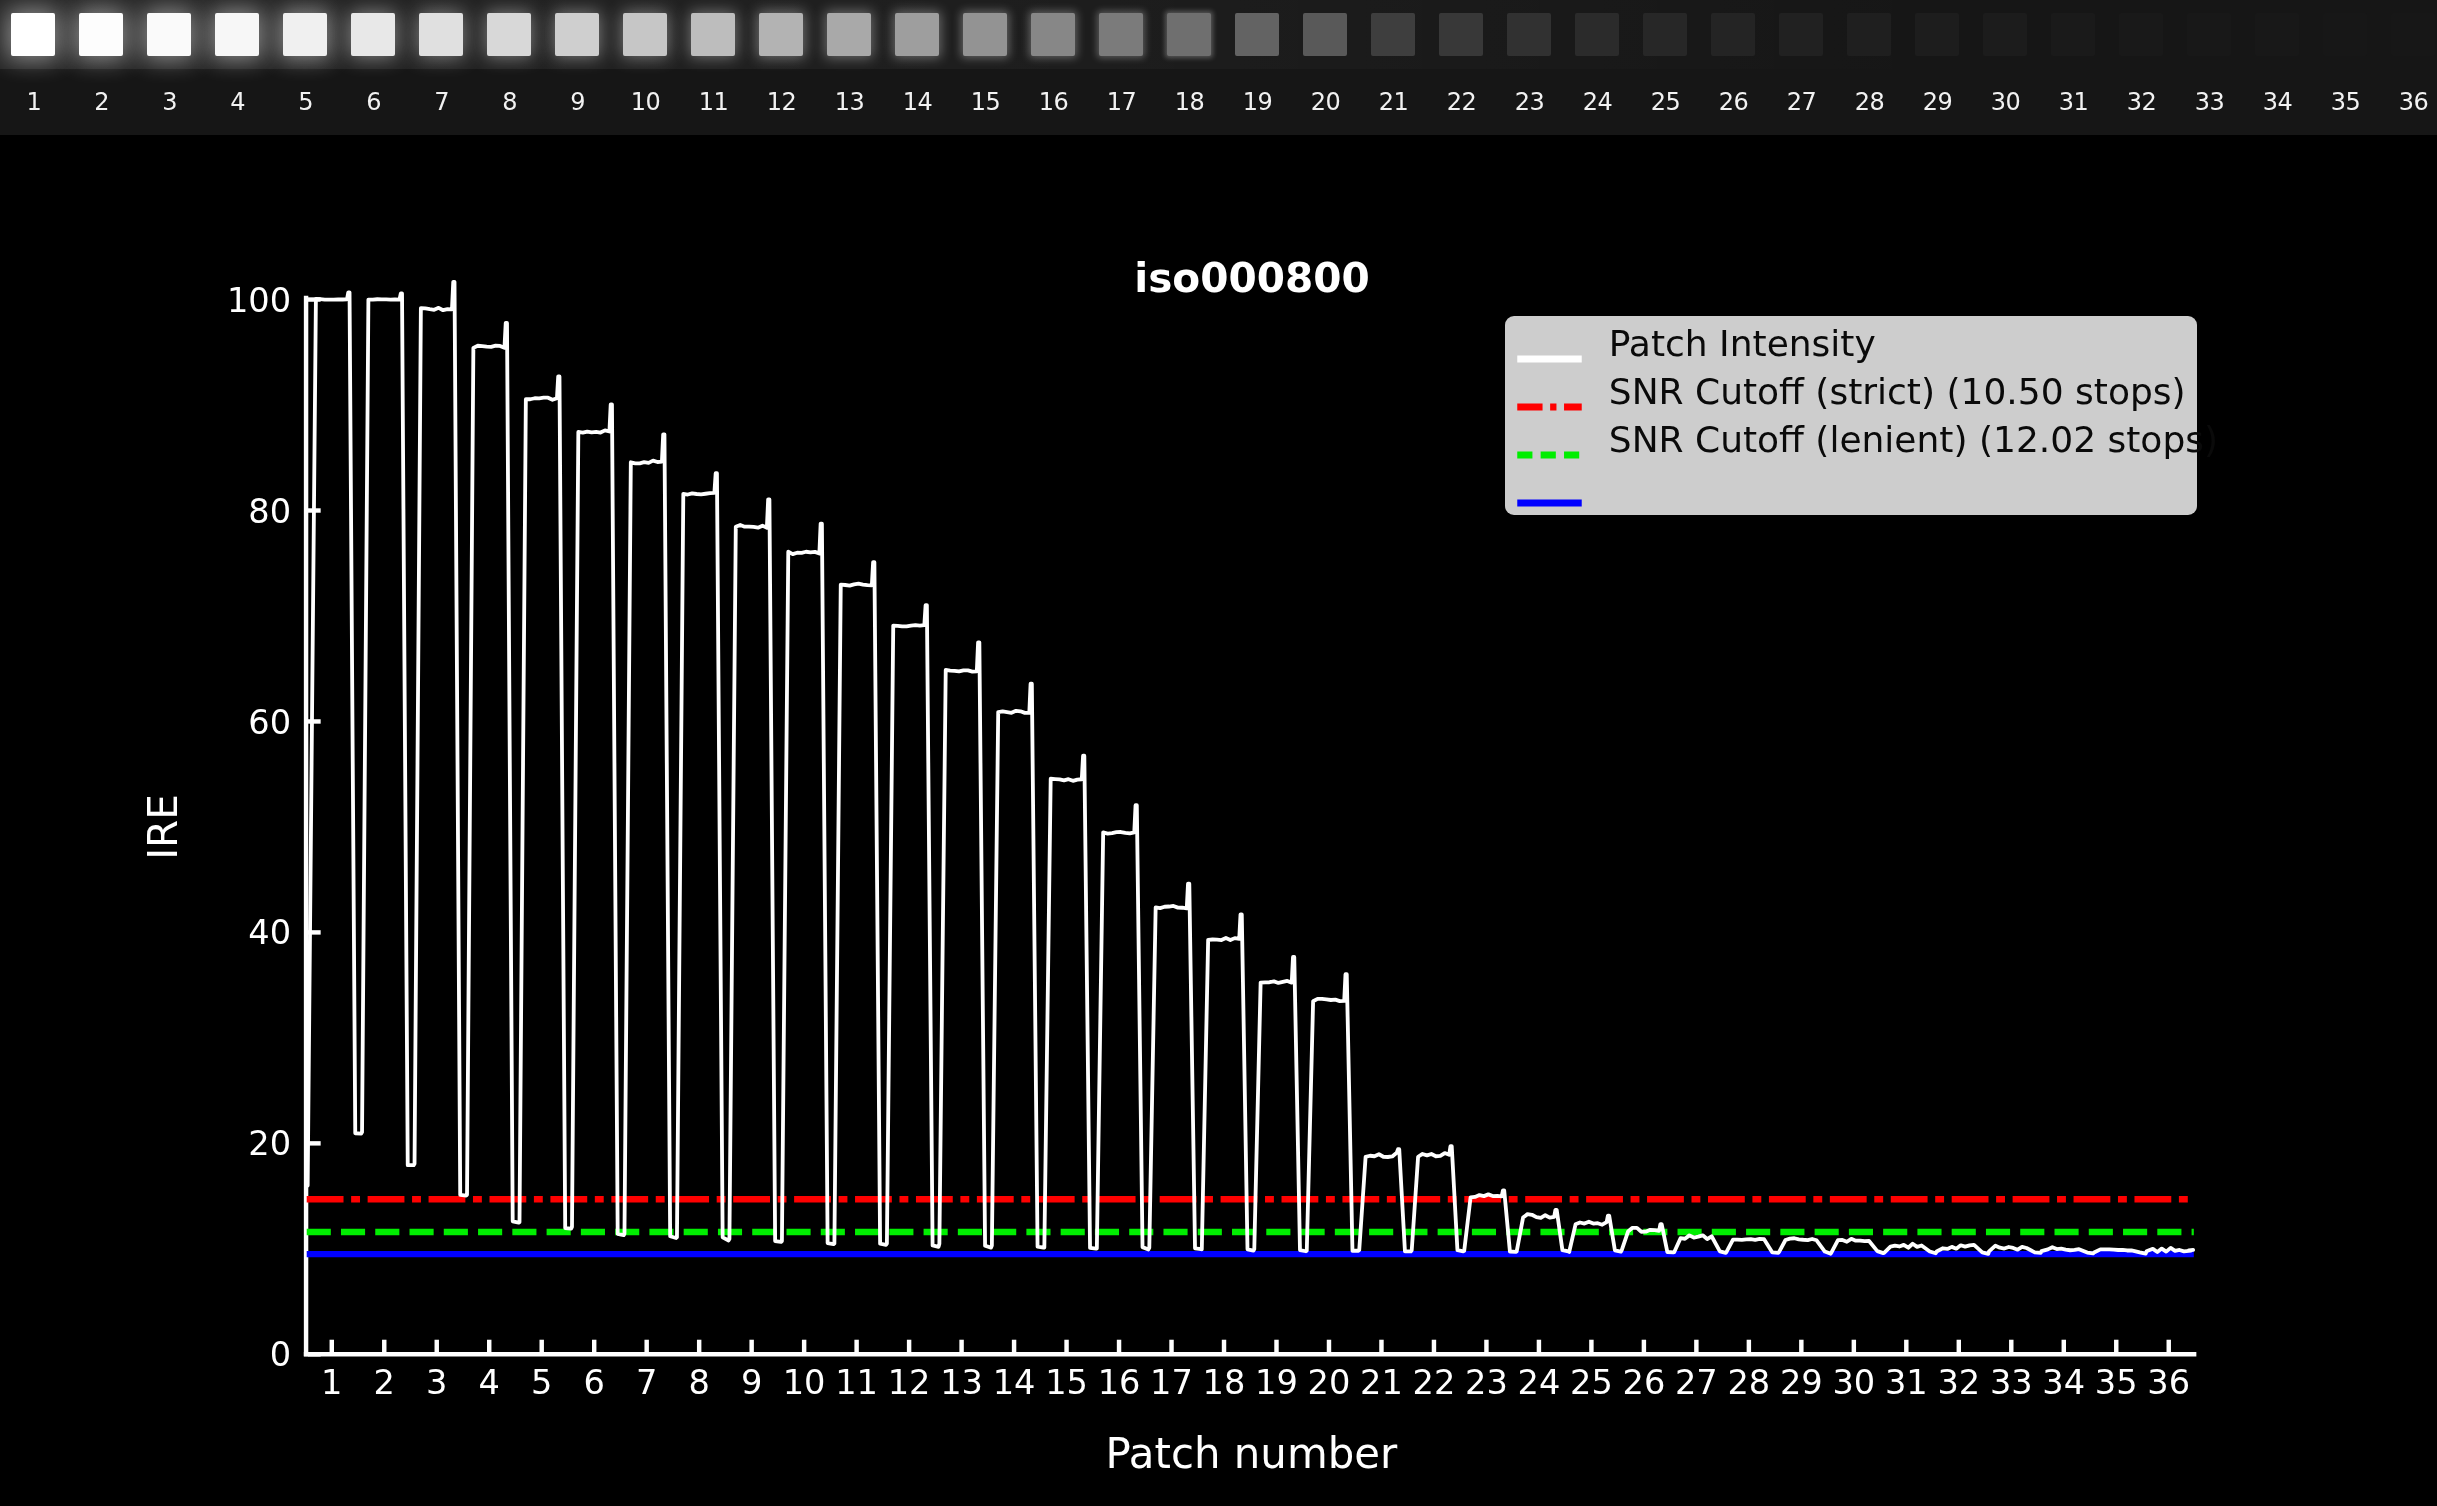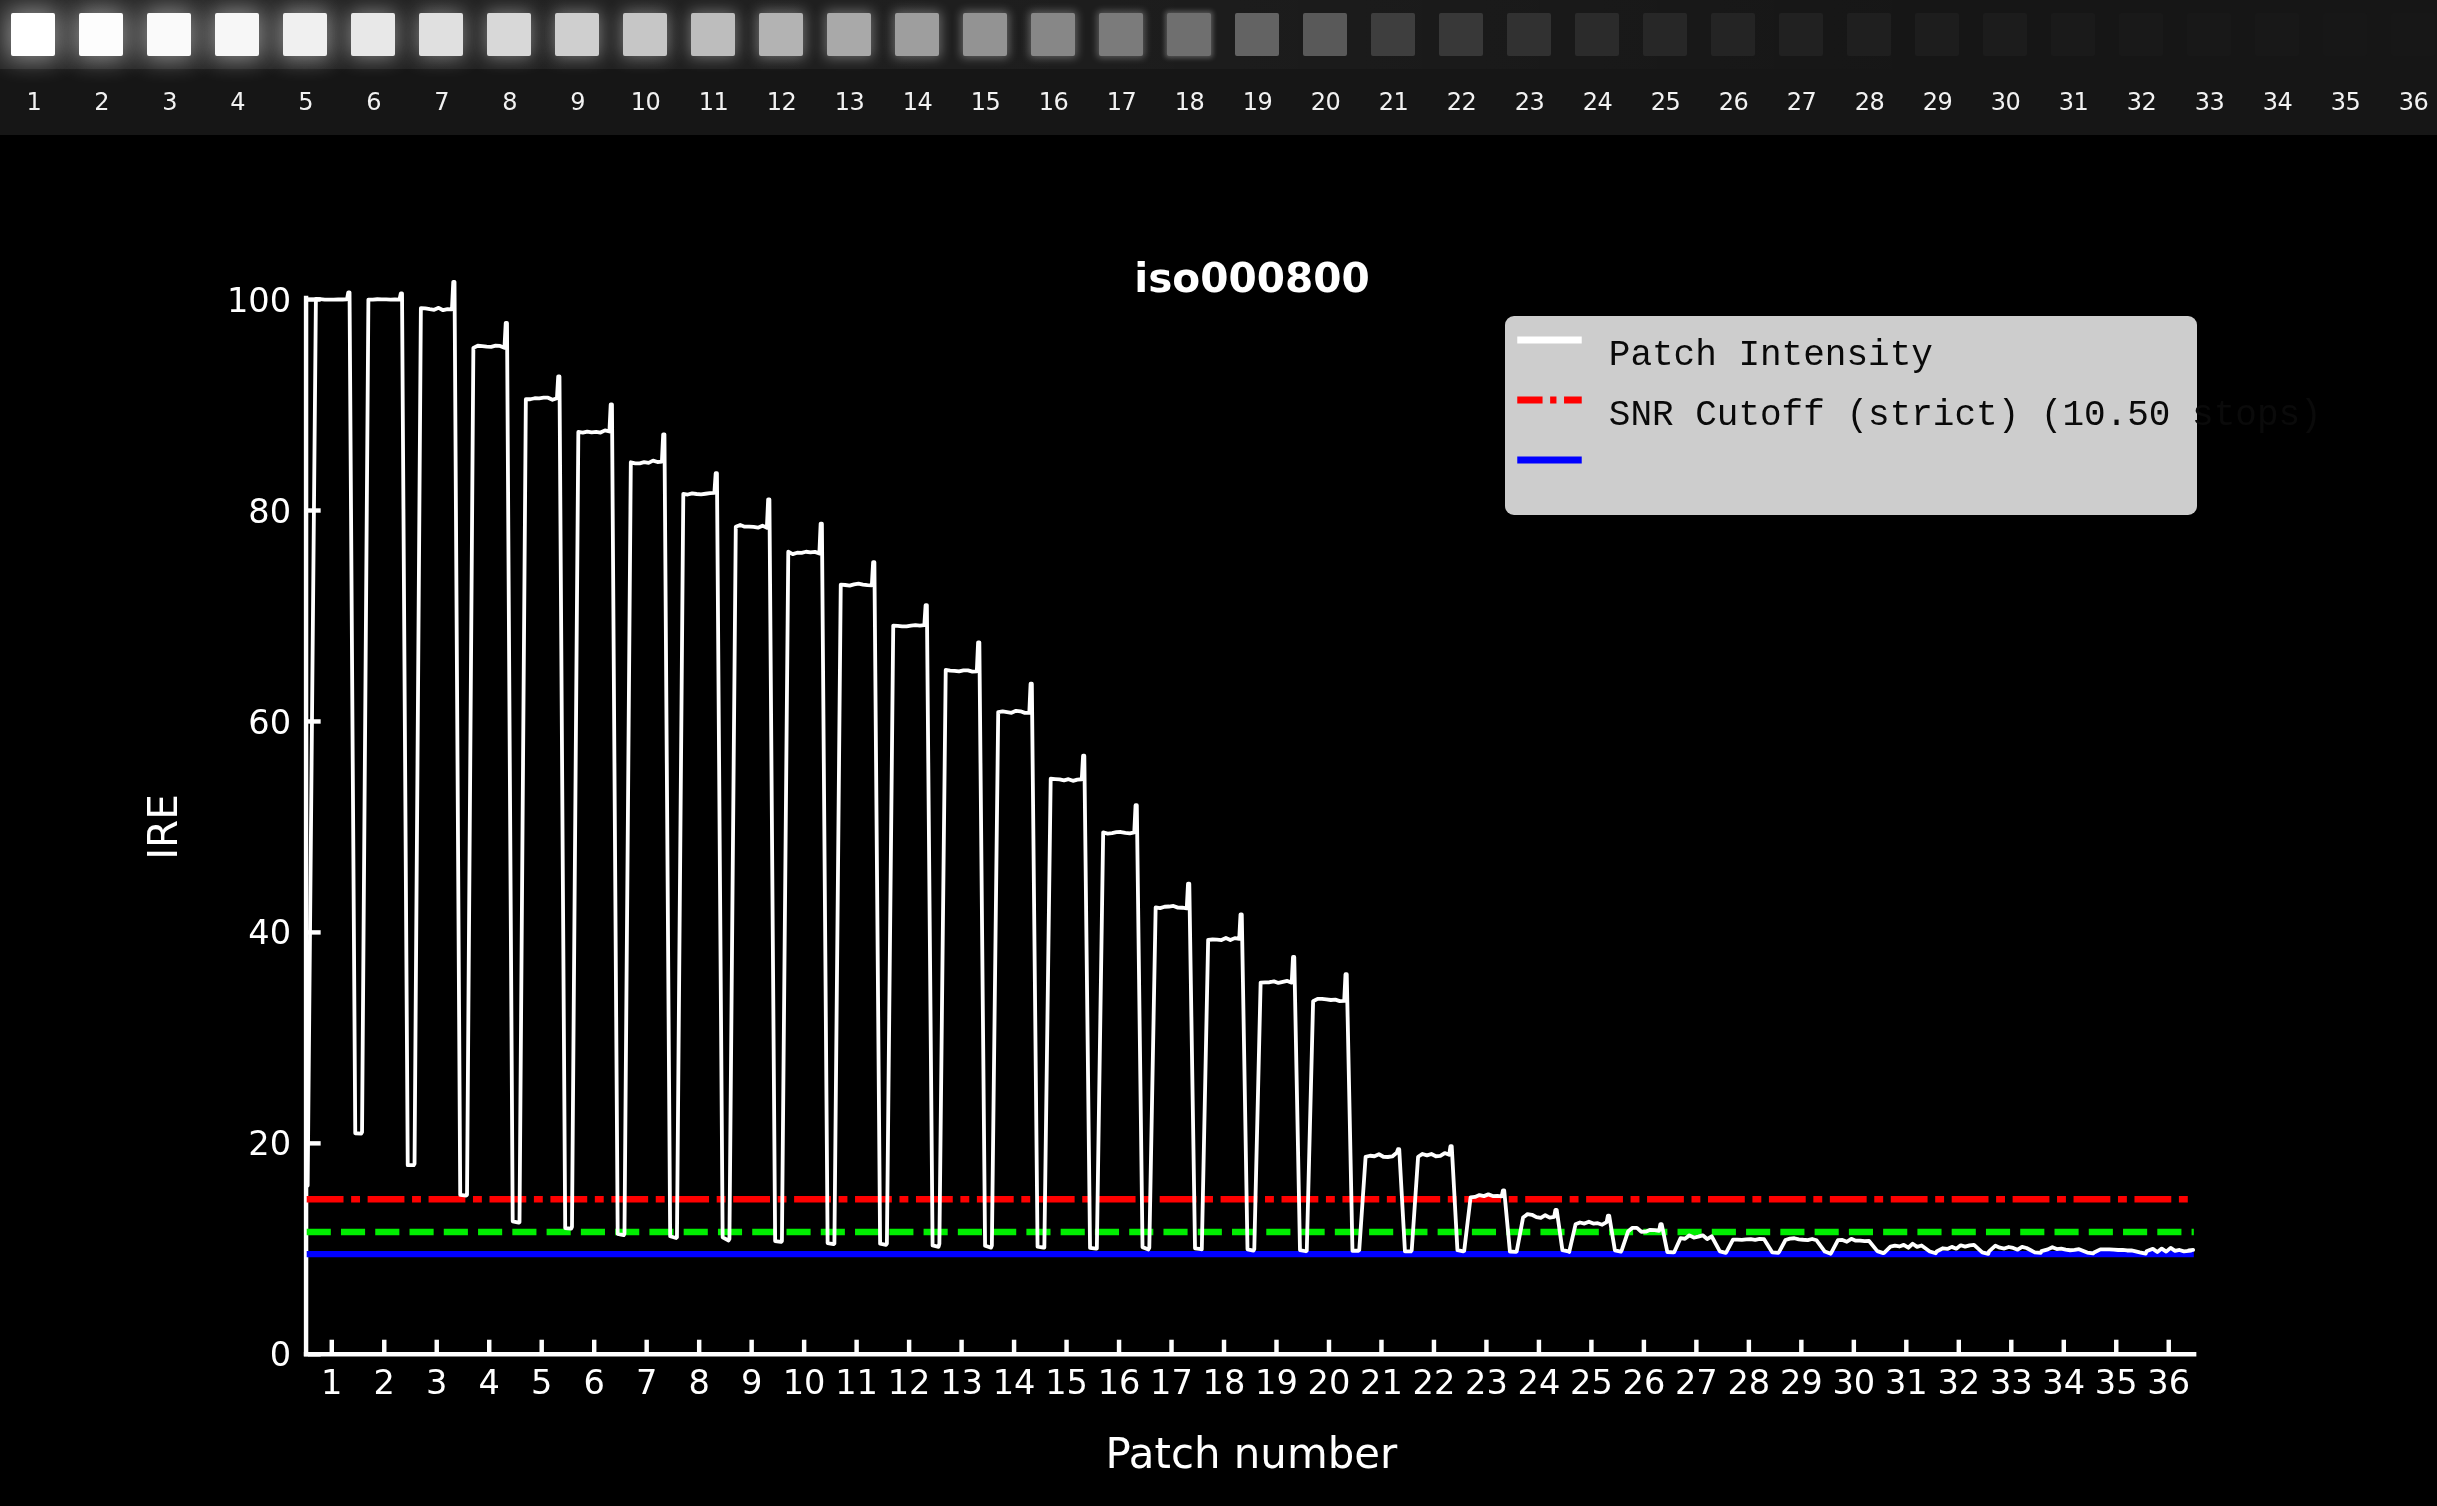--- a/index.html
+++ b/index.html
@@ -22,21 +22,21 @@
   #plot-svg{position:absolute;left:0;top:0;}
   text{fill:#ffffff;}
   .tick-label{font-size:53px;}
   .spine,.tick{stroke:#ffffff;}
   
   #legend{
     position:absolute;left:1505px;top:316px;width:692px;height:199px;
     background:#cdcdcd;border-radius:9px;
     display:flex;flex-direction:column;justify-content:space-evenly;
   }
-  .legend-row{display:flex;align-items:flex-start;height:41px;font-family:Liberation Mono, monospace;}
+  .legend-row{display:flex;align-items:flex-end;height:41px;}
   .legend-sample{margin-left:11.4px;flex:0 0 auto;}
   .legend-label{margin-left:25.4px;color:#0a0a0a;font-size:36px;white-space:nowrap;}
 </style>
 </head>
 <body>
 
 <div id="screen">
 
   <div id="strip">
     <div class="strip-glow"></div>
@@ -227,19 +227,25 @@
       <span class="legend-label">Patch Intensity</span>
     </div>
     <div class="legend-row">
       <svg class="legend-sample" width="67" height="10.2" viewBox="0 0 106 16">
           <line class="sline" x1="2" y1="8" x2="104" y2="8" stroke-width="11" stroke="#ff0000" stroke-dasharray="40 12 10 12"></line>
         </svg>
       <span class="legend-label">SNR Cutoff (strict) (10.50 stops)</span>
     </div>
     <div class="legend-row">
       <svg class="legend-sample" width="67" height="10.2" viewBox="0 0 106 16">
+          <line class="sline" x1="2" y1="8" x2="104" y2="8" stroke-width="11" stroke="#00ee00" stroke-dasharray="24 13"></line>
+        </svg>
+      <span class="legend-label">SNR Cutoff (lenient) (12.02 stops)</span>
+    </div>
+    <div class="legend-row">
+      <svg class="legend-sample" width="67" height="10.2" viewBox="0 0 106 16">
           <line class="sline" x1="2" y1="8" x2="104" y2="8" stroke-width="11" stroke="#0000ff"></line>
         </svg>
     </div>
   </div>
 
 </div>
 
 
 </body></html>

